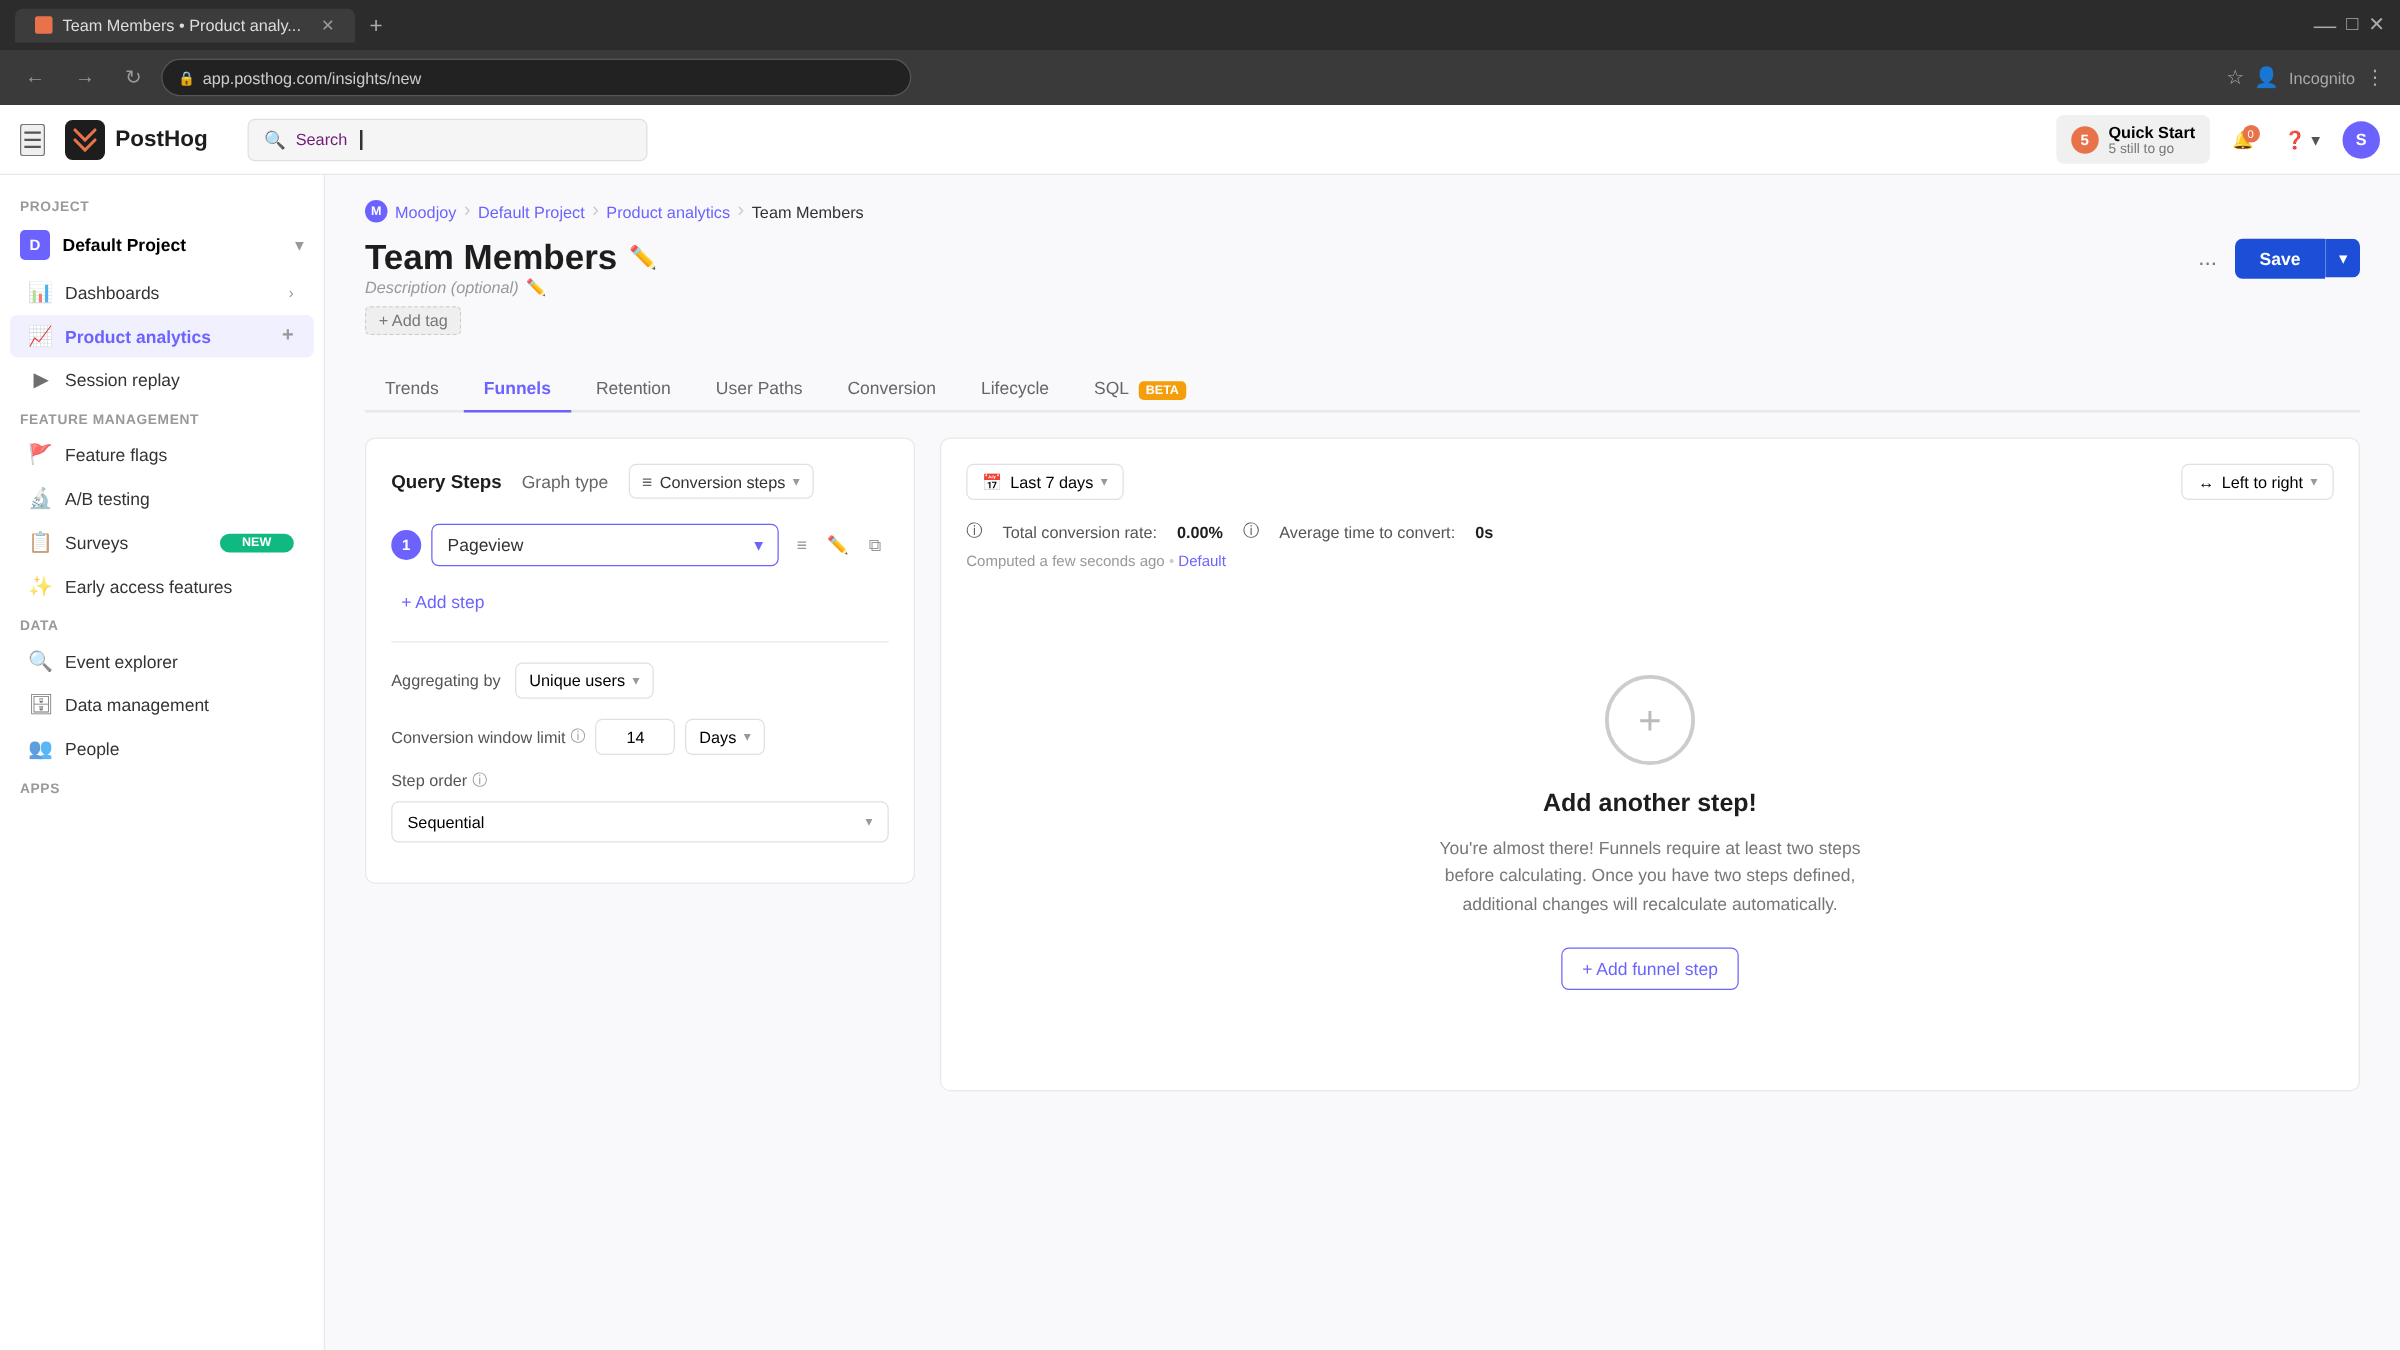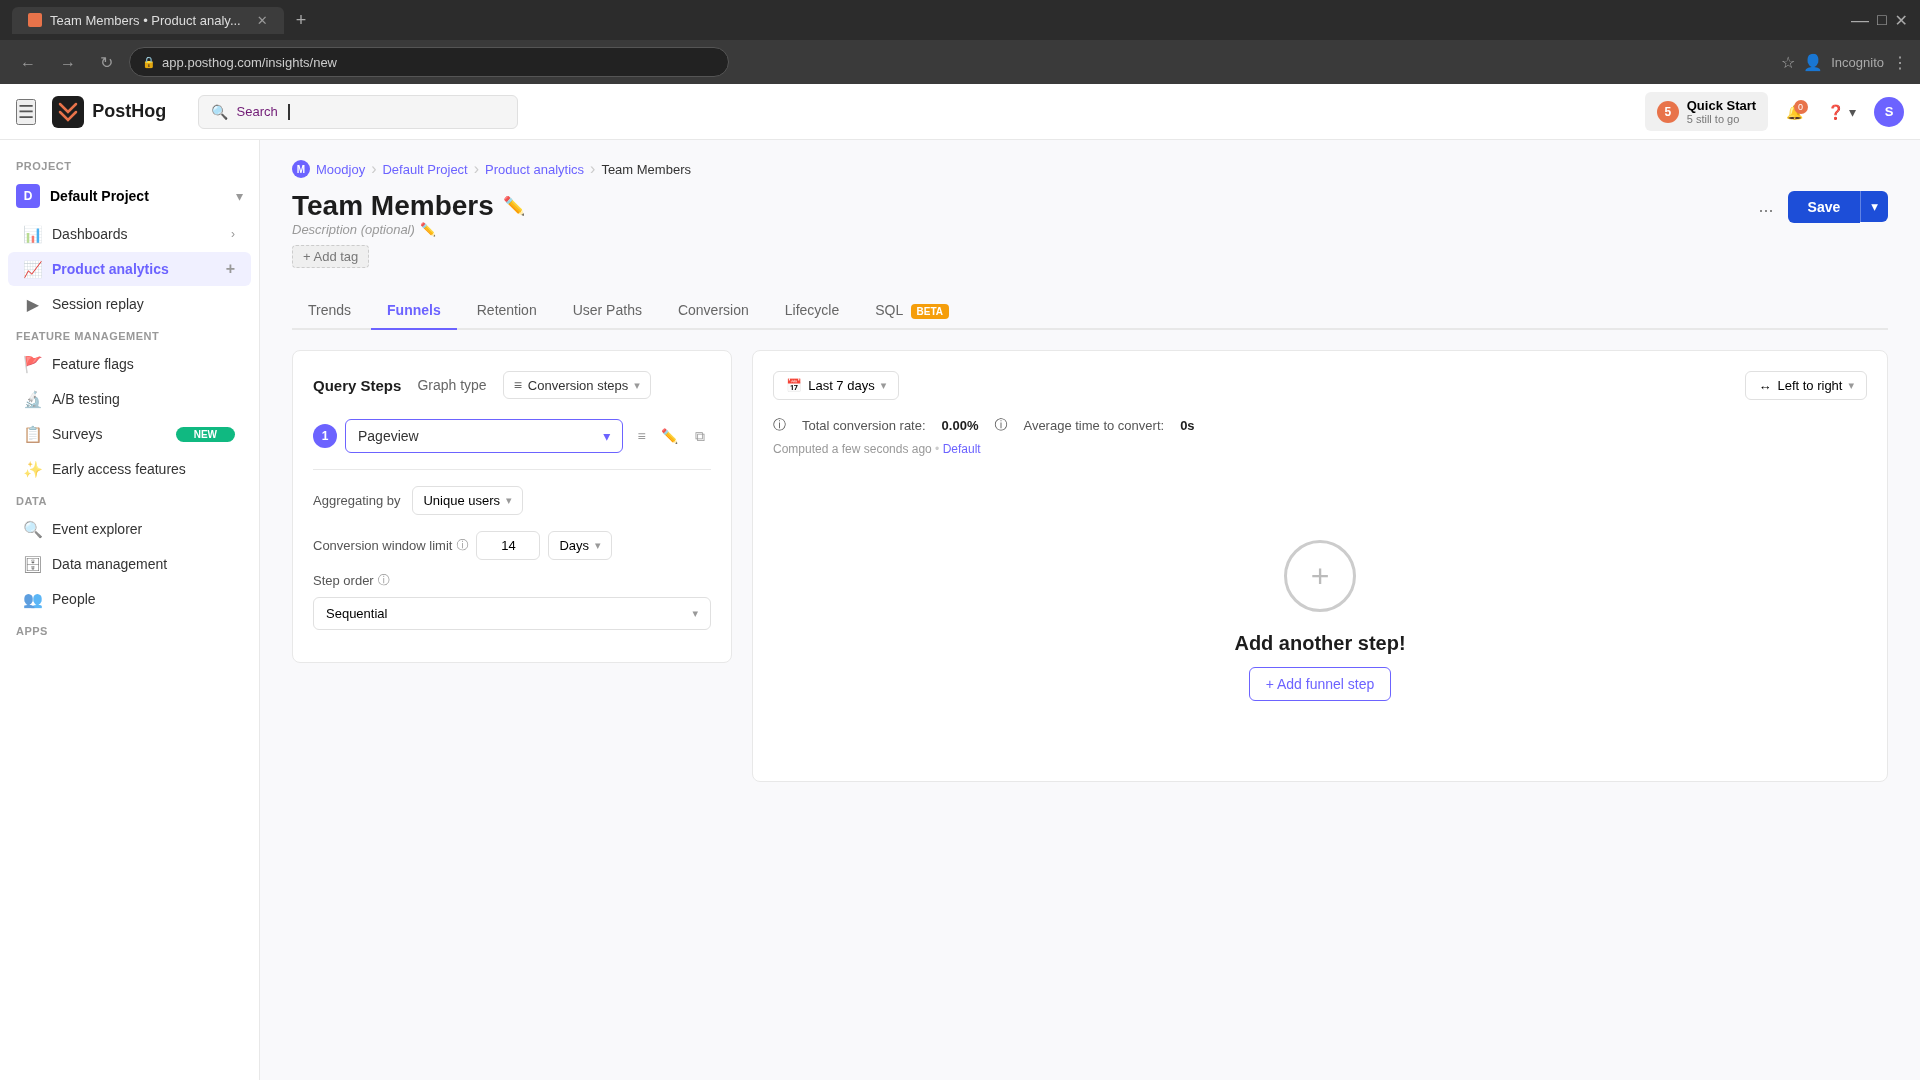--- a/index.html
+++ b/index.html
@@ -370,20 +370,23 @@
                 <span>Pageview</span>
                 <span style="color:#6c63ff;">▾</span>
               </div>
               <div class="step-actions">
                 <button class="step-action-btn">≡</button>
                 <button class="step-action-btn">✏️</button>
                 <button class="step-action-btn">⧉</button>
               </div>
             </div>
 
+            <div class="add-step">
+              <span>+ Add step</span>
+            </div>
 
             <hr style="border:none;border-top:1px solid #e8e8e8;margin:16px 0;">
 
             <div class="config-row">
               <span class="config-label">Aggregating by</span>
               <div class="config-select">
                 <span>Unique users</span>
                 <span class="chevron-down">▾</span>
               </div>
             </div>
@@ -438,20 +441,21 @@
             </div>
             <div class="computed-row">
               <span>Computed a few seconds ago</span>
               <span style="color:#ccc;"> • </span>
               <a style="cursor:pointer;">Default</a>
             </div>
 
             <div class="add-another-step">
               <div class="add-circle">+</div>
               <div class="add-title">Add another step!</div>
+              <div class="add-desc">You're almost there! Funnels require at least two steps before calculating. Once you have two steps defined, additional changes will recalculate automatically.</div>
               <button class="add-funnel-btn">
                 <span>+ Add funnel step</span>
               </button>
             </div>
           </div>
         </div>
 
       </div>
     </div>
   </div>

